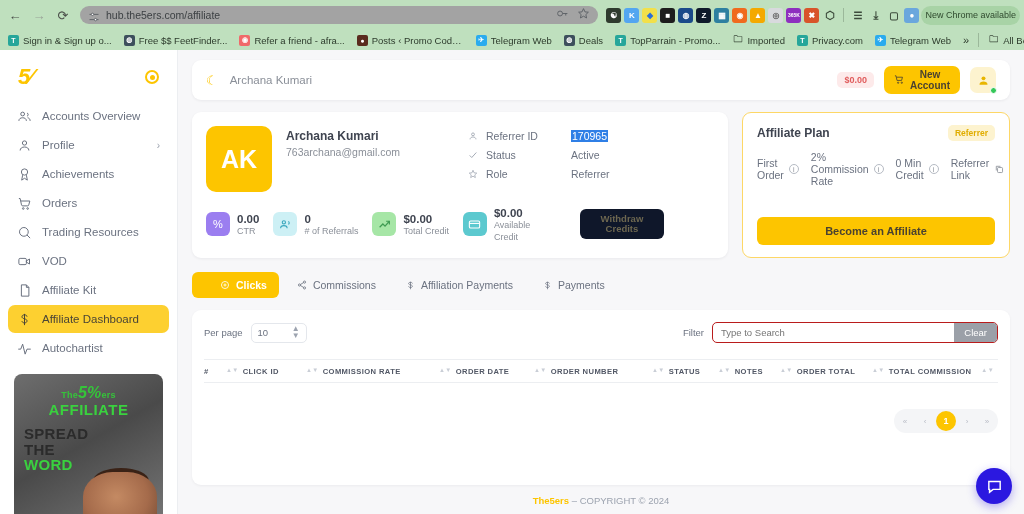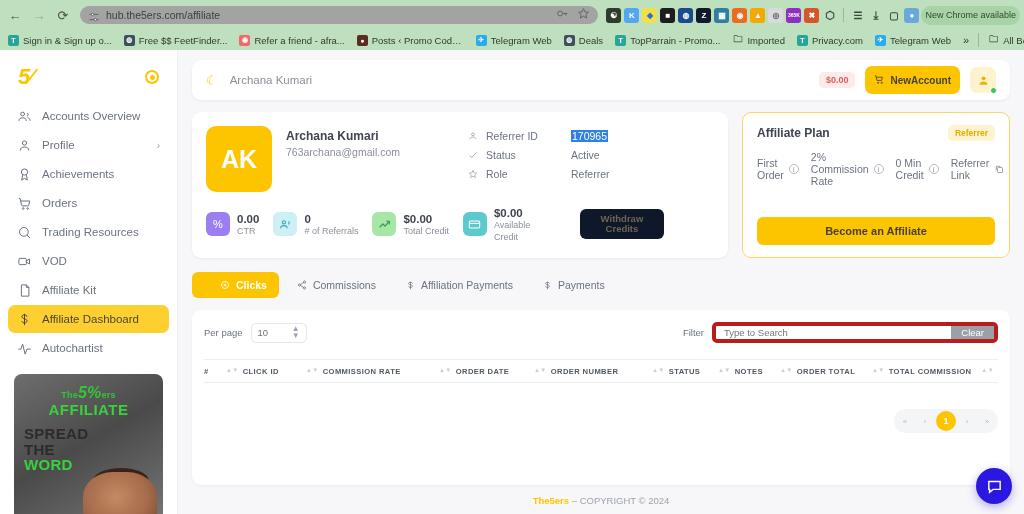--- a/index.html
+++ b/index.html
@@ -233,21 +233,21 @@
   .select {
     width: 56px; height: 20px; border: 1px solid #e4e7ec; border-radius: 5px;
     display: flex; align-items: center; padding: 0 6px;
     font-size: 9.5px; color: #6b7280;
   }
   .select .spin { margin-left: auto; font-size: 8px; color: #9ca3af; line-height: .8; }
   .filter { margin-left: auto; display: flex; align-items: center; gap: 8px; }
   .filter-lbl { font-size: 9.5px; color: #6b7280; }
   .filter-box {
     display: flex; align-items: flex-end; width: 286px; height: 21px;
-    border: 4px solid #b91c1c; border-radius: 5px; overflow: hidden;
+    border: 1px solid #b91c1c; border-radius: 5px; overflow: hidden;
   }
   .filter-input {
     flex: 1 1 auto; font-size: 9.5px; color: #b9bdc6; padding: 0 8px;
     border: none; outline: none; height: 100%; background: transparent;
     font-family: "Liberation Sans", sans-serif;
   }
   .btn-clear {
     background: #9ba0a8; color: #fff; font-size: 9.5px; height: 100%;
     display: flex; align-items: center; padding: 0 10px; flex: none;
   }
@@ -517,21 +517,21 @@
       <div class="topbar-right">
         <span class="badge-amount">$0.00</span>
         <div class="btn-new-account">
           <span>
             <svg width="11" height="11" viewBox="0 0 24 24" fill="none" stroke="#4a4230" stroke-width="1.8">
                 <path d="M2 4h2.5l2 10h10l2-7H6"></path>
                 <circle cx="9" cy="19" r="1.4"></circle>
                 <circle cx="17" cy="19" r="1.4"></circle>
               </svg>
           </span>
-          <span style="display:flex;flex-direction:row;align-items:center">
+          <span style="display:flex;flex-direction:column;align-items:center">
             <span>New</span>
             <span>Account</span>
           </span>
         </div>
         <div class="avatar-btn">
           <svg width="13" height="13" viewBox="0 0 24 24" fill="#e8b500">
               <circle cx="12" cy="8" r="3.6"></circle>
               <path d="M4.5 20c0-4 3.4-6 7.5-6s7.5 2 7.5 6z"></path>
             </svg>
           <span class="dot"></span>

